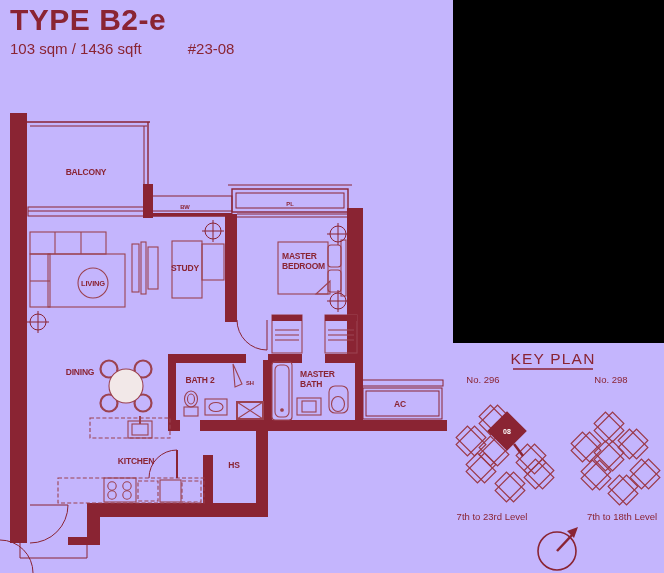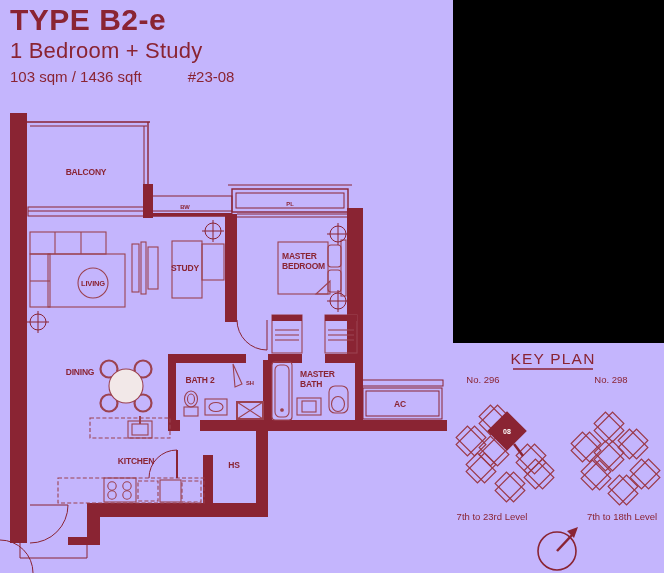--- a/index.html
+++ b/index.html
@@ -24,21 +24,20 @@
   .u08{font-size:7px;font-weight:bold;fill:#ffffff;}
   .bld{stroke:#9b3a48;fill:none;stroke-width:1.2;}
 </style>
 </head>
 <body>
 
 <div class="page">
 
   <div class="header">
     <div class="title">TYPE B2-e</div>
-    <div class="subtitle">1 Bedroom + Study</div>
     <div class="meta">
       <span>103 sqm / 1436 sqft</span><span class="unitno">#23-08</span>
     </div>
   </div>
 
   <svg class="plan" width="664" height="573" viewBox="0 0 664 573">
 
     <rect x="453" y="0" width="211" height="343" fill="#000000"></rect>
 
     <g class="wall">

